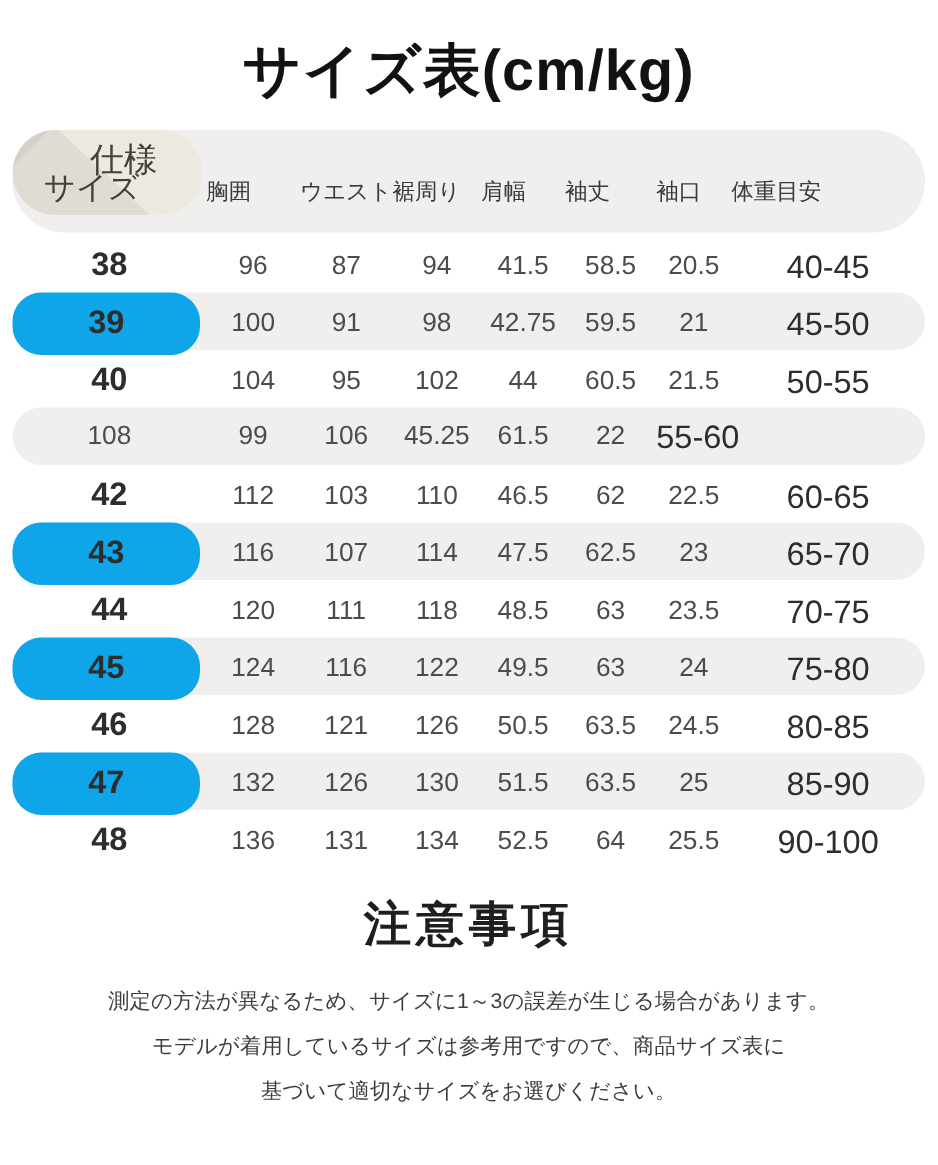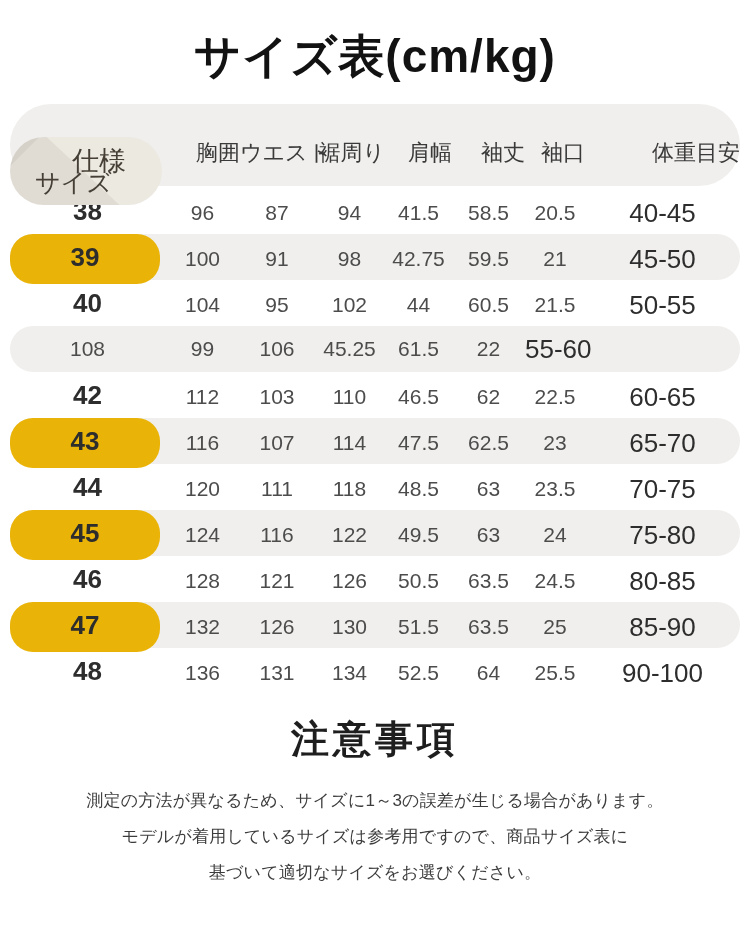--- a/index.html
+++ b/index.html
@@ -32,37 +32,36 @@
 
   
   .header-row {
     position: relative;
     height: 82px;
     border-radius: 41px;
     background: #f0efed;
     margin-bottom: 2px;
   }
   .header-cell {
-    text-align: right;
-    font-size: 22px;
+    text-align: left;
+    font-size: 18px;
     color: #3a3a3a;
     padding-top: 16px;
     white-space: nowrap;
   }
   .corner-cell {
     position: absolute;
     left: 0; top: 0;
     width: 152px; height: 68px;
     border-radius: 42px;
     overflow: hidden;
     background-color: #e6e2da;
     background-image:
       linear-gradient(135deg, #d5d0c8 0%, #d5d0c8 13%, rgba(213,208,200,0) 13.6%),
       linear-gradient(223deg, #ece9e1 0%, #ece9e1 51%, #e0dcd4 51.6%);
-    margin-top: 33px;
   }
   .corner-top {
     position: absolute;
     top: 6px; left: 62px;
     font-size: 27px;
     color: #453f36;
   }
   .corner-bottom {
     position: absolute;
     bottom: 6px; left: 25px;
@@ -73,21 +72,21 @@
   
   .body-row { height: 46px; border-radius: 23px; }
   .body-row.hl { background: #f0efed; }
   .size-cell {
     height: 50px; line-height: 46px;
     text-align: center;
     border-radius: 23px;
     font-size: 26px; font-weight: 600;
     color: #2d2d2d;
   }
-  .body-row.hl .size-cell { background: #eab308; margin-right: 5px; }
+  .body-row.hl .size-cell { background: #0ea5e9; margin-right: 5px; }
   .value-cell {
     text-align: center;
     font-size: 21px;
     color: #4c4c4c;
     white-space: nowrap;
   }
   .weight-cell {
     text-align: center;
     font-size: 26px; font-weight: 400;
     color: #2d2d2d;

